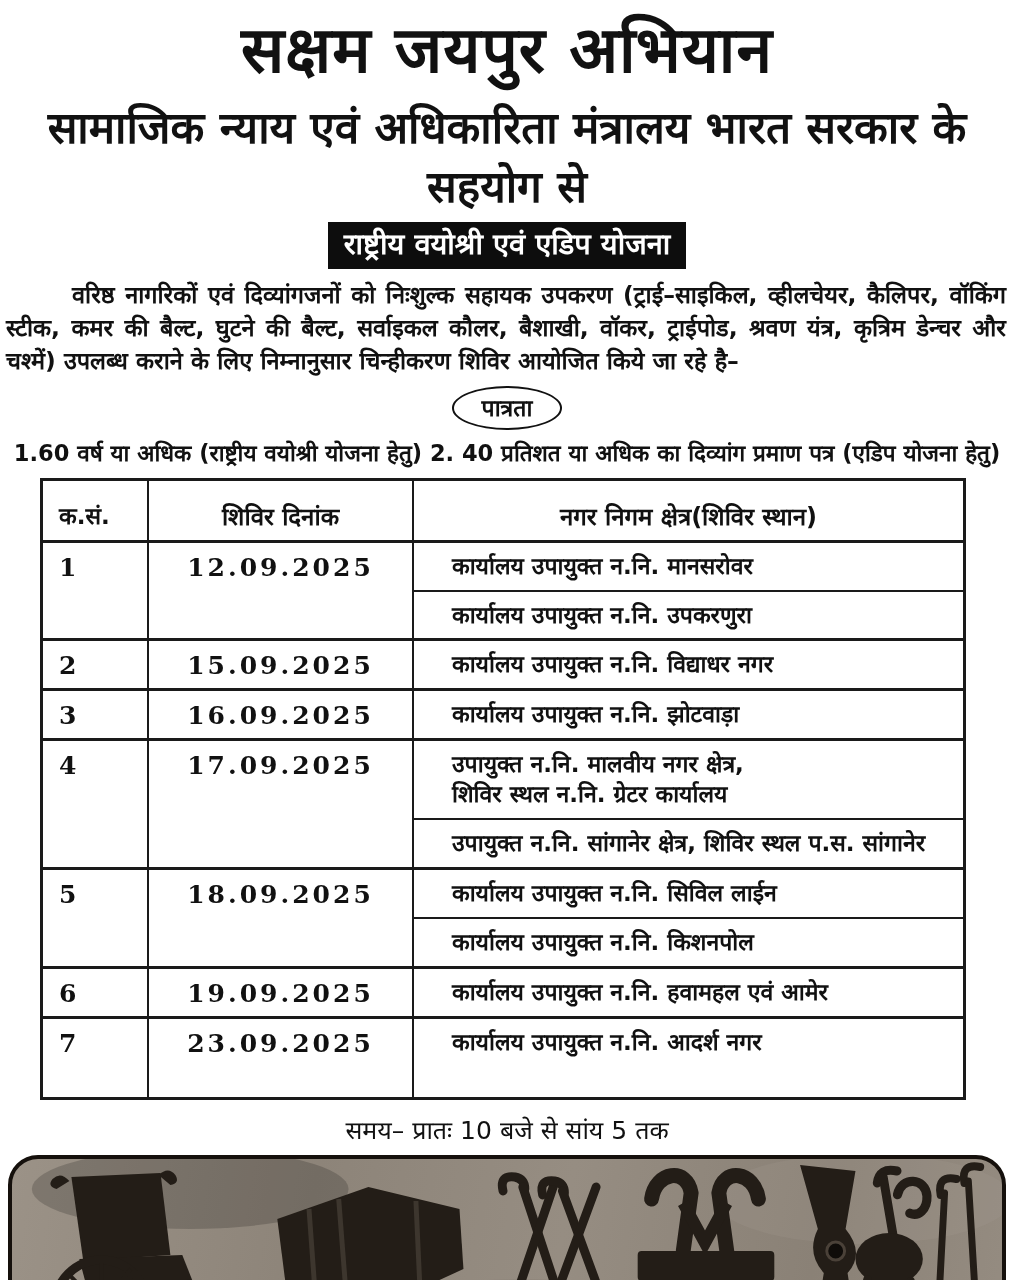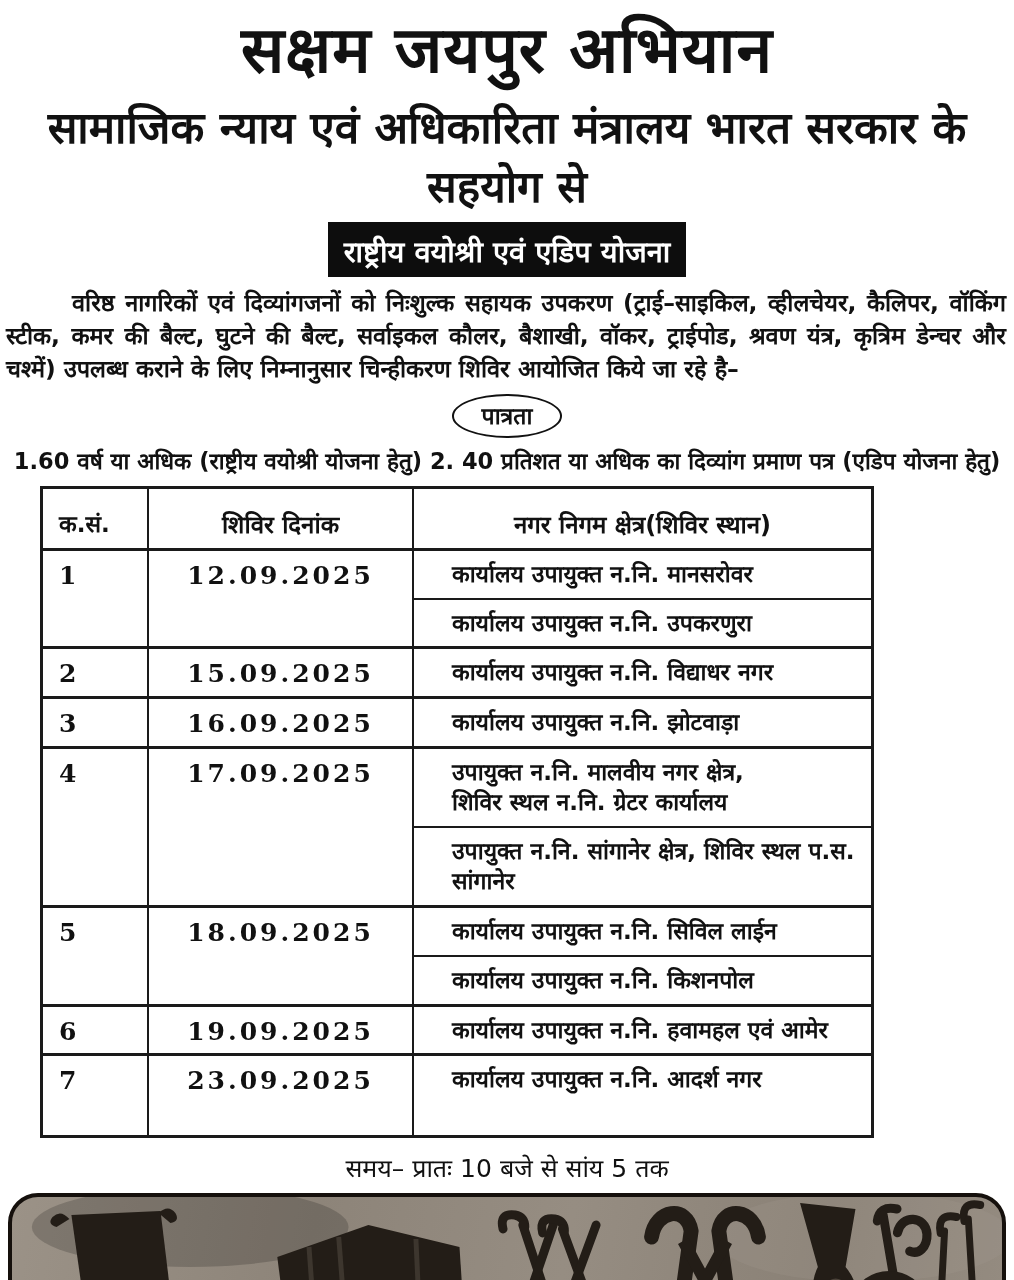--- a/index.html
+++ b/index.html
@@ -10,37 +10,37 @@
   .title{
     text-align:center;font-size:64px;font-weight:900;line-height:1.5;
     margin:2px 0 0 0;letter-spacing:1px;
   }
   .subtitle{
     text-align:center;font-size:44px;font-weight:800;line-height:1.35;margin-top:0px;
   }
   .banner-wrap{text-align:center;margin-top:5px;}
   .banner{
     display:inline-block;background:#0d0d0d;color:#ffffff;font-size:29px;font-weight:800;
-    padding:13px 16px 7px 16px;line-height:1.2;
+    padding:5px 16px 7px 16px;line-height:1.2;
   }
   .intro{
     font-size:23.5px;font-weight:700;text-align:justify;line-height:1.42;
     margin:10px 8px 0 6px;text-indent:66px;
   }
   .oval-wrap{text-align:center;margin-top:7px;}
   .oval{
     display:inline-block;border:2.5px solid #111;border-radius:50%;
     padding:3px 28px 5px 28px;font-size:23px;font-weight:700;
   }
   .elig{
     font-size:22.5px;font-weight:700;text-align:center;white-space:nowrap;
     margin-top:7px;
   }
   
-  .tbl{margin:10px 6px 0 40px;width:834px;border:3px solid #1a1a1a;box-sizing:border-box;}
+  .tbl{margin:10px 6px 0 40px;width:926px;border:3px solid #1a1a1a;box-sizing:border-box;}
   .trow{display:flex;align-items:stretch;}
   .trow + .trow{border-top:3px solid #1a1a1a;}
   .c1{
     width:106px;flex:none;border-right:2px solid #1a1a1a;box-sizing:border-box;
     padding:10px 4px 6px 16px;font-size:25px;font-weight:700;
     font-family:"DejaVu Serif","Liberation Serif",serif;
   }
   .c2{
     width:265px;flex:none;border-right:2px solid #1a1a1a;box-sizing:border-box;
     text-align:center;padding:10px 2px 6px 2px;font-size:25px;font-weight:700;

